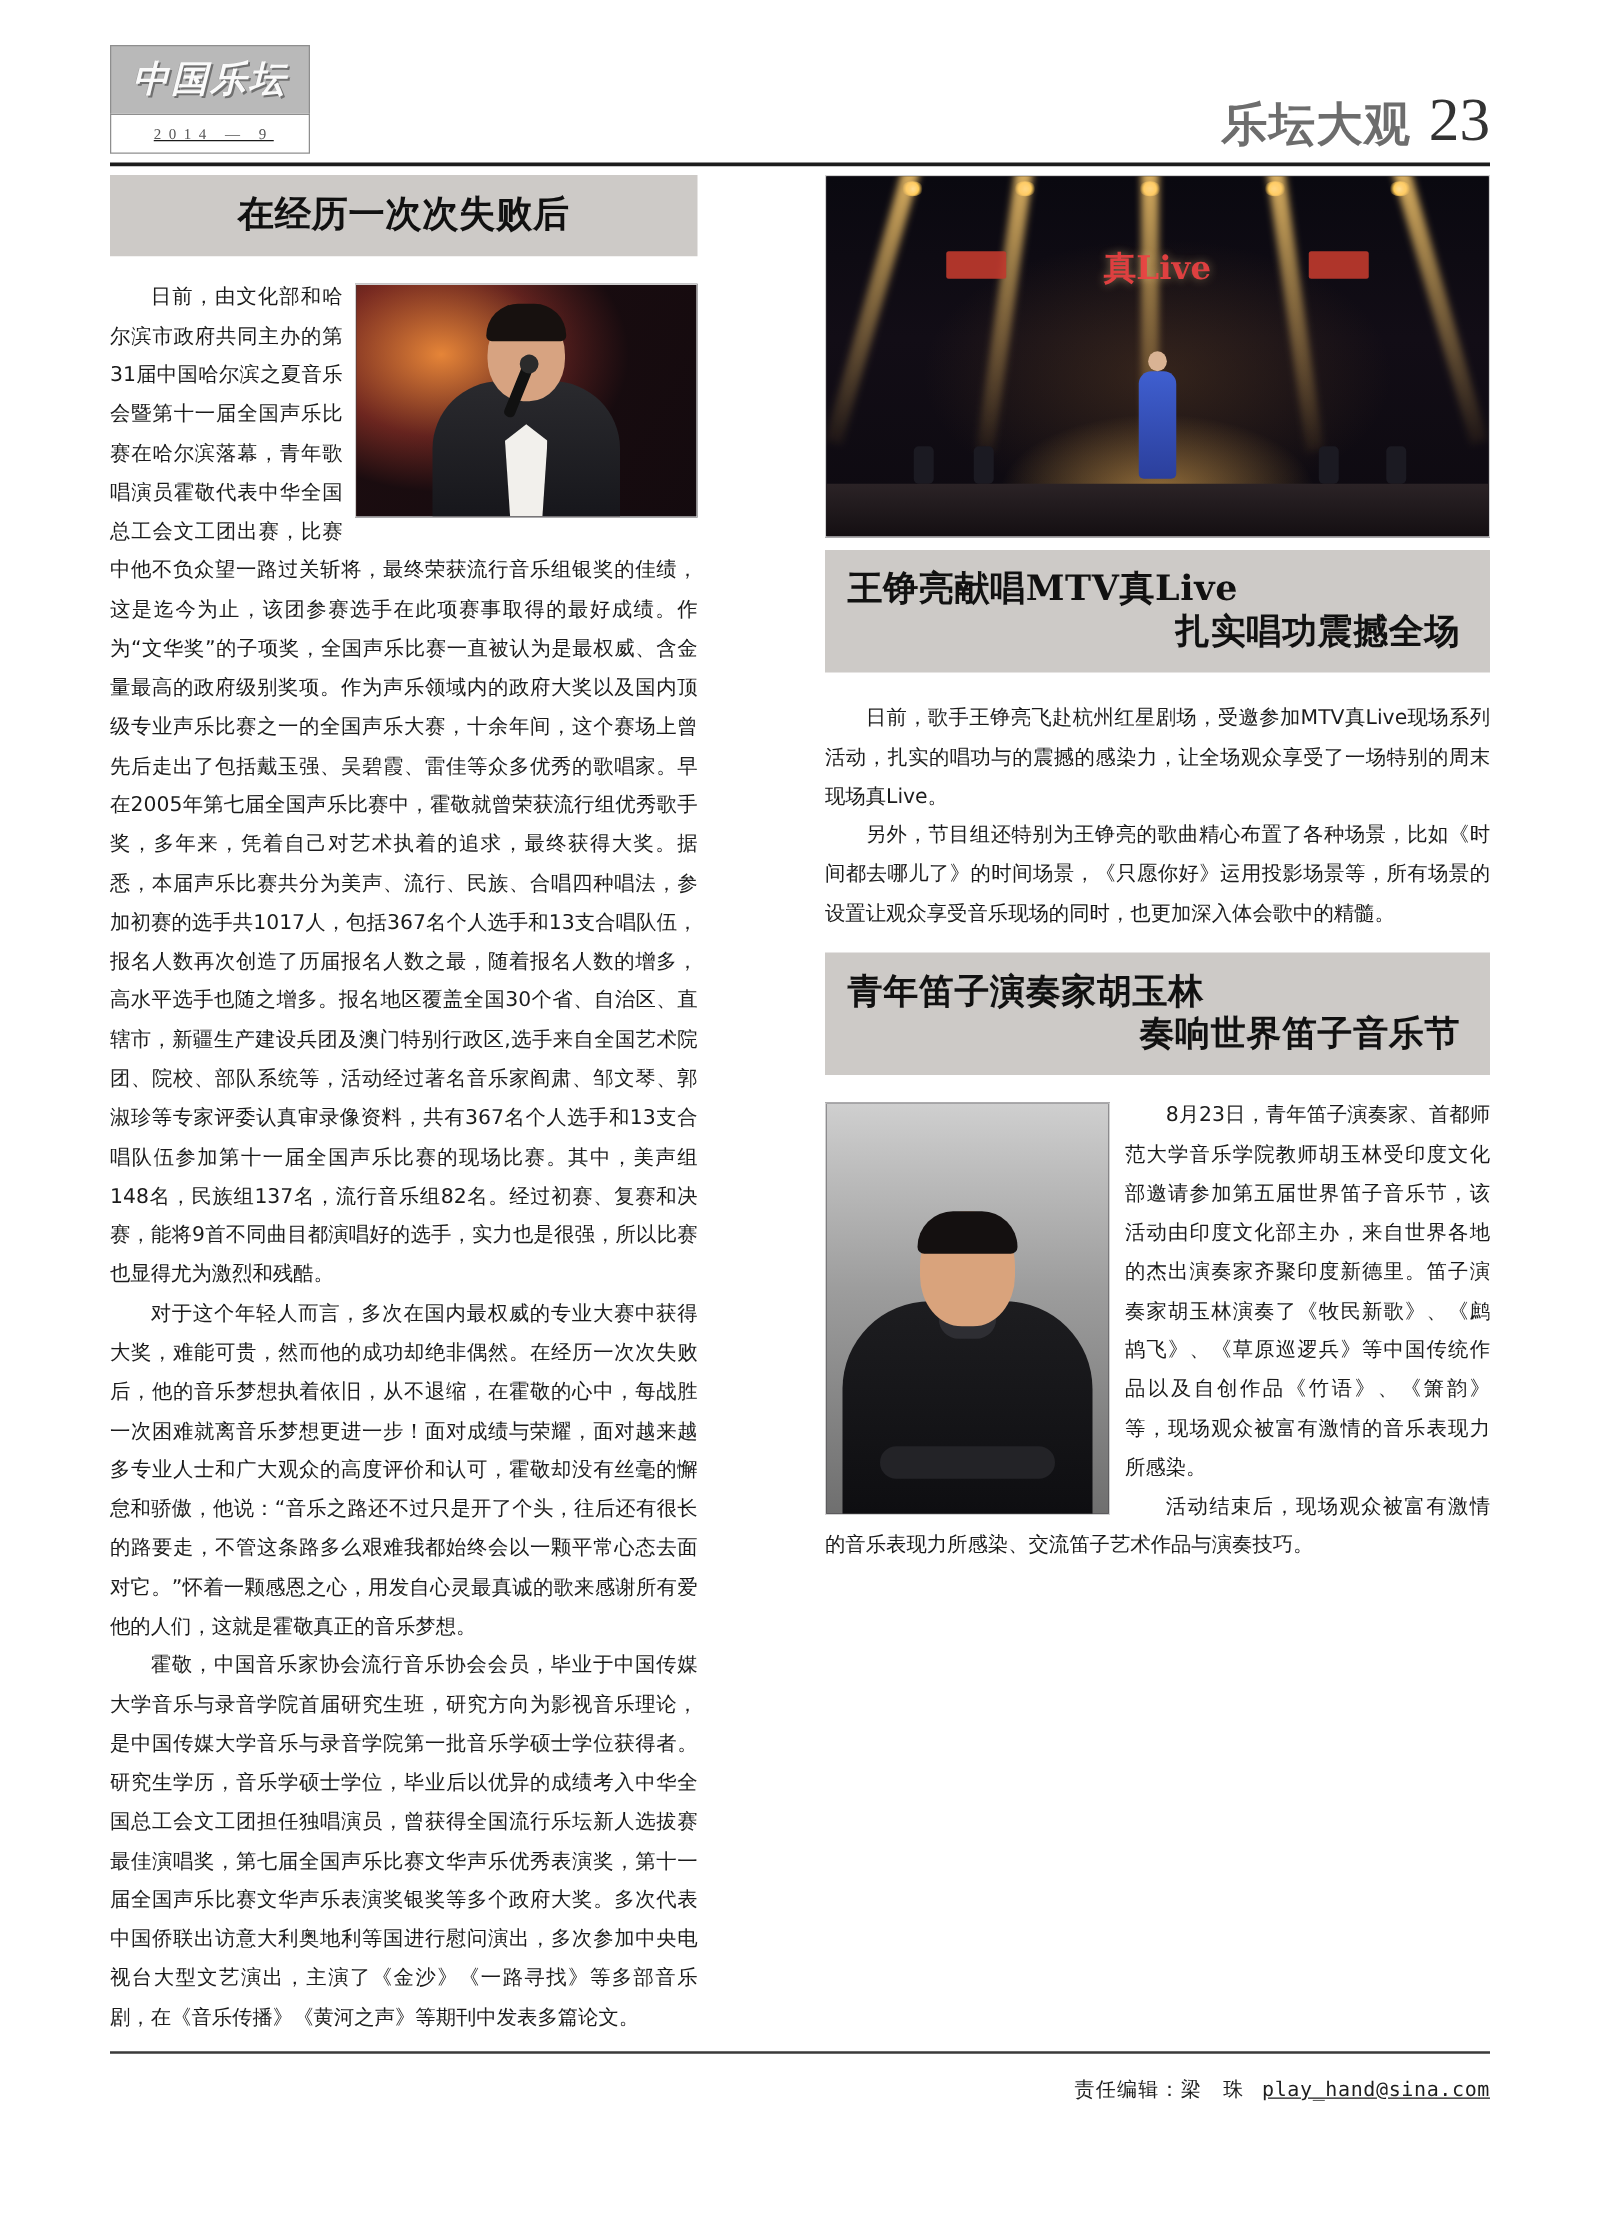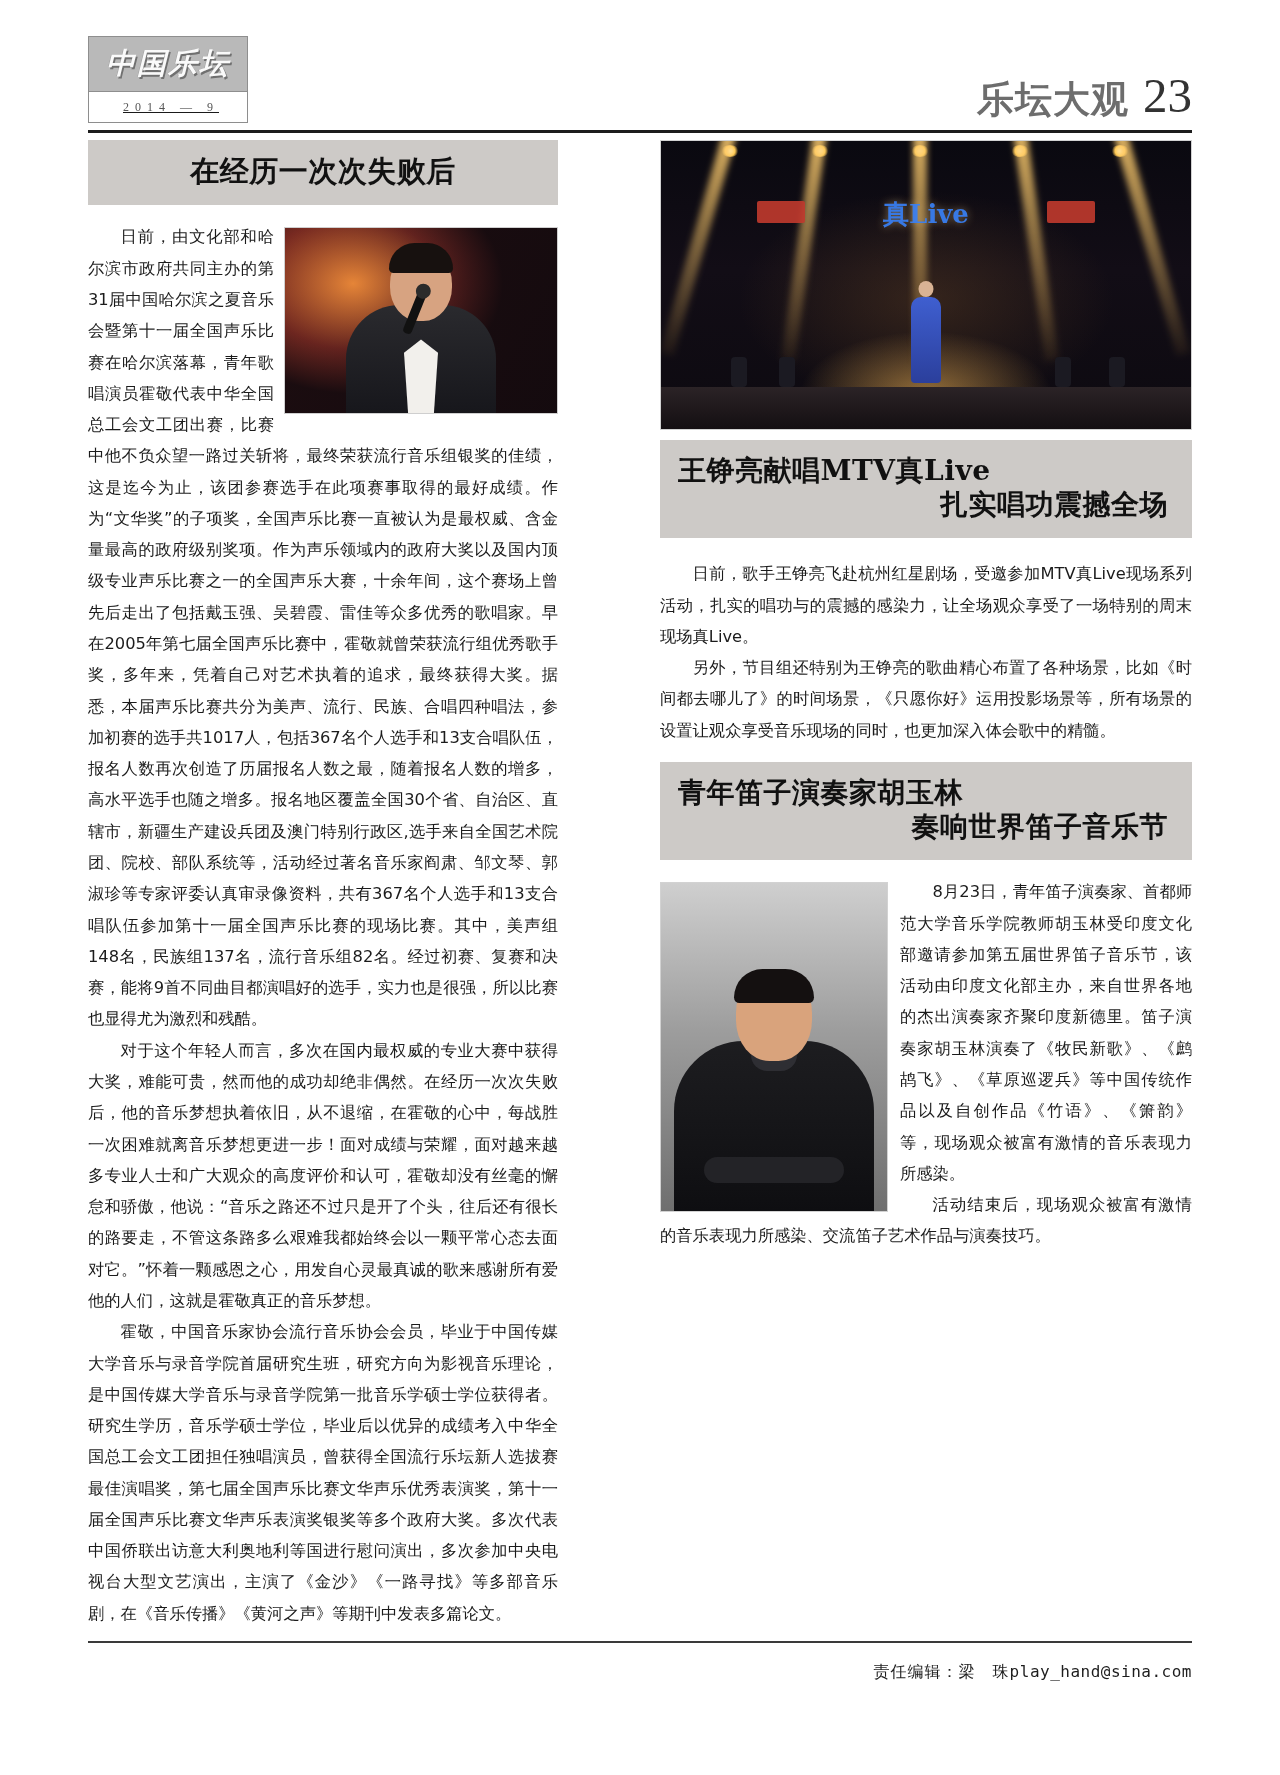--- a/index.html
+++ b/index.html
@@ -217,21 +217,21 @@
     width: 15px; height: 16px;
     border-radius: 50%;
     background: #d9b394;
   }
   .stage-banner {
     position: absolute;
     left: 50%; top: 56px;
     transform: translateX(-50%);
     font-family: "DejaVu Serif", serif;
     font-size: 26px;
-    color: #3b82f6;
+    color: #ef4444;
     font-weight: bold;
     opacity: 0.92;
     text-shadow: 0 0 8px rgba(255,220,150,0.5);
   }
   .stage-logo {
     position: absolute;
     top: 60px;
     width: 48px; height: 22px;
     background: #c13a2e;
     border-radius: 2px;
@@ -370,20 +370,22 @@
     bottom: 92px;
     font-family: "DejaVu Sans", "Liberation Sans", sans-serif;
     font-size: 16px;
     color: #1d1d1d;
     letter-spacing: 1px;
     white-space: nowrap;
   }
   .footer-credit .mono {
     font-family: "DejaVu Sans Mono", "Liberation Mono", monospace;
     letter-spacing: 0.5px;
+    margin-left: 14px;
+    text-decoration: underline;
   }
   .spacer-10 { height: 10px; }
   .spacer-16 { height: 16px; }
   .spacer-20 { height: 20px; }
   .clearfix:after { content:""; display:block; clear:both; }
 </style>
 </head>
 <body>
 
 <div class="page">

